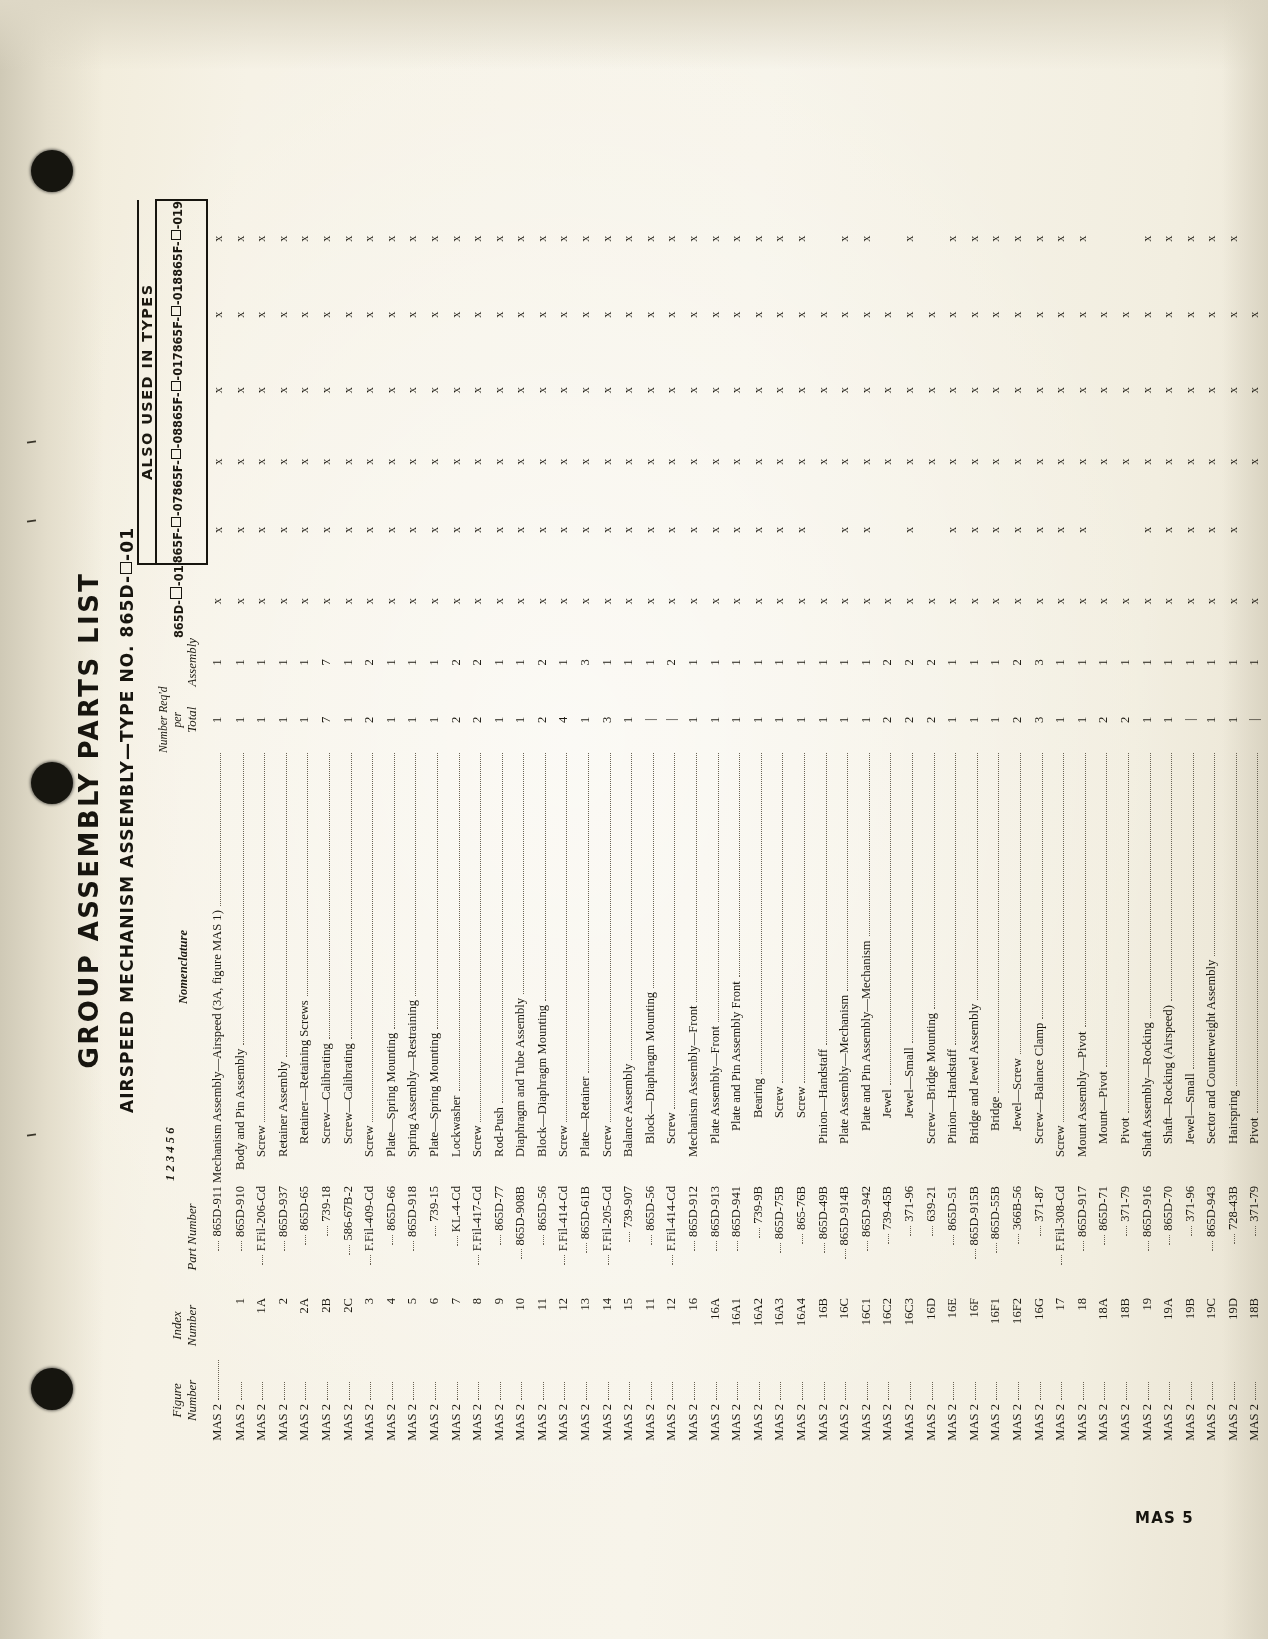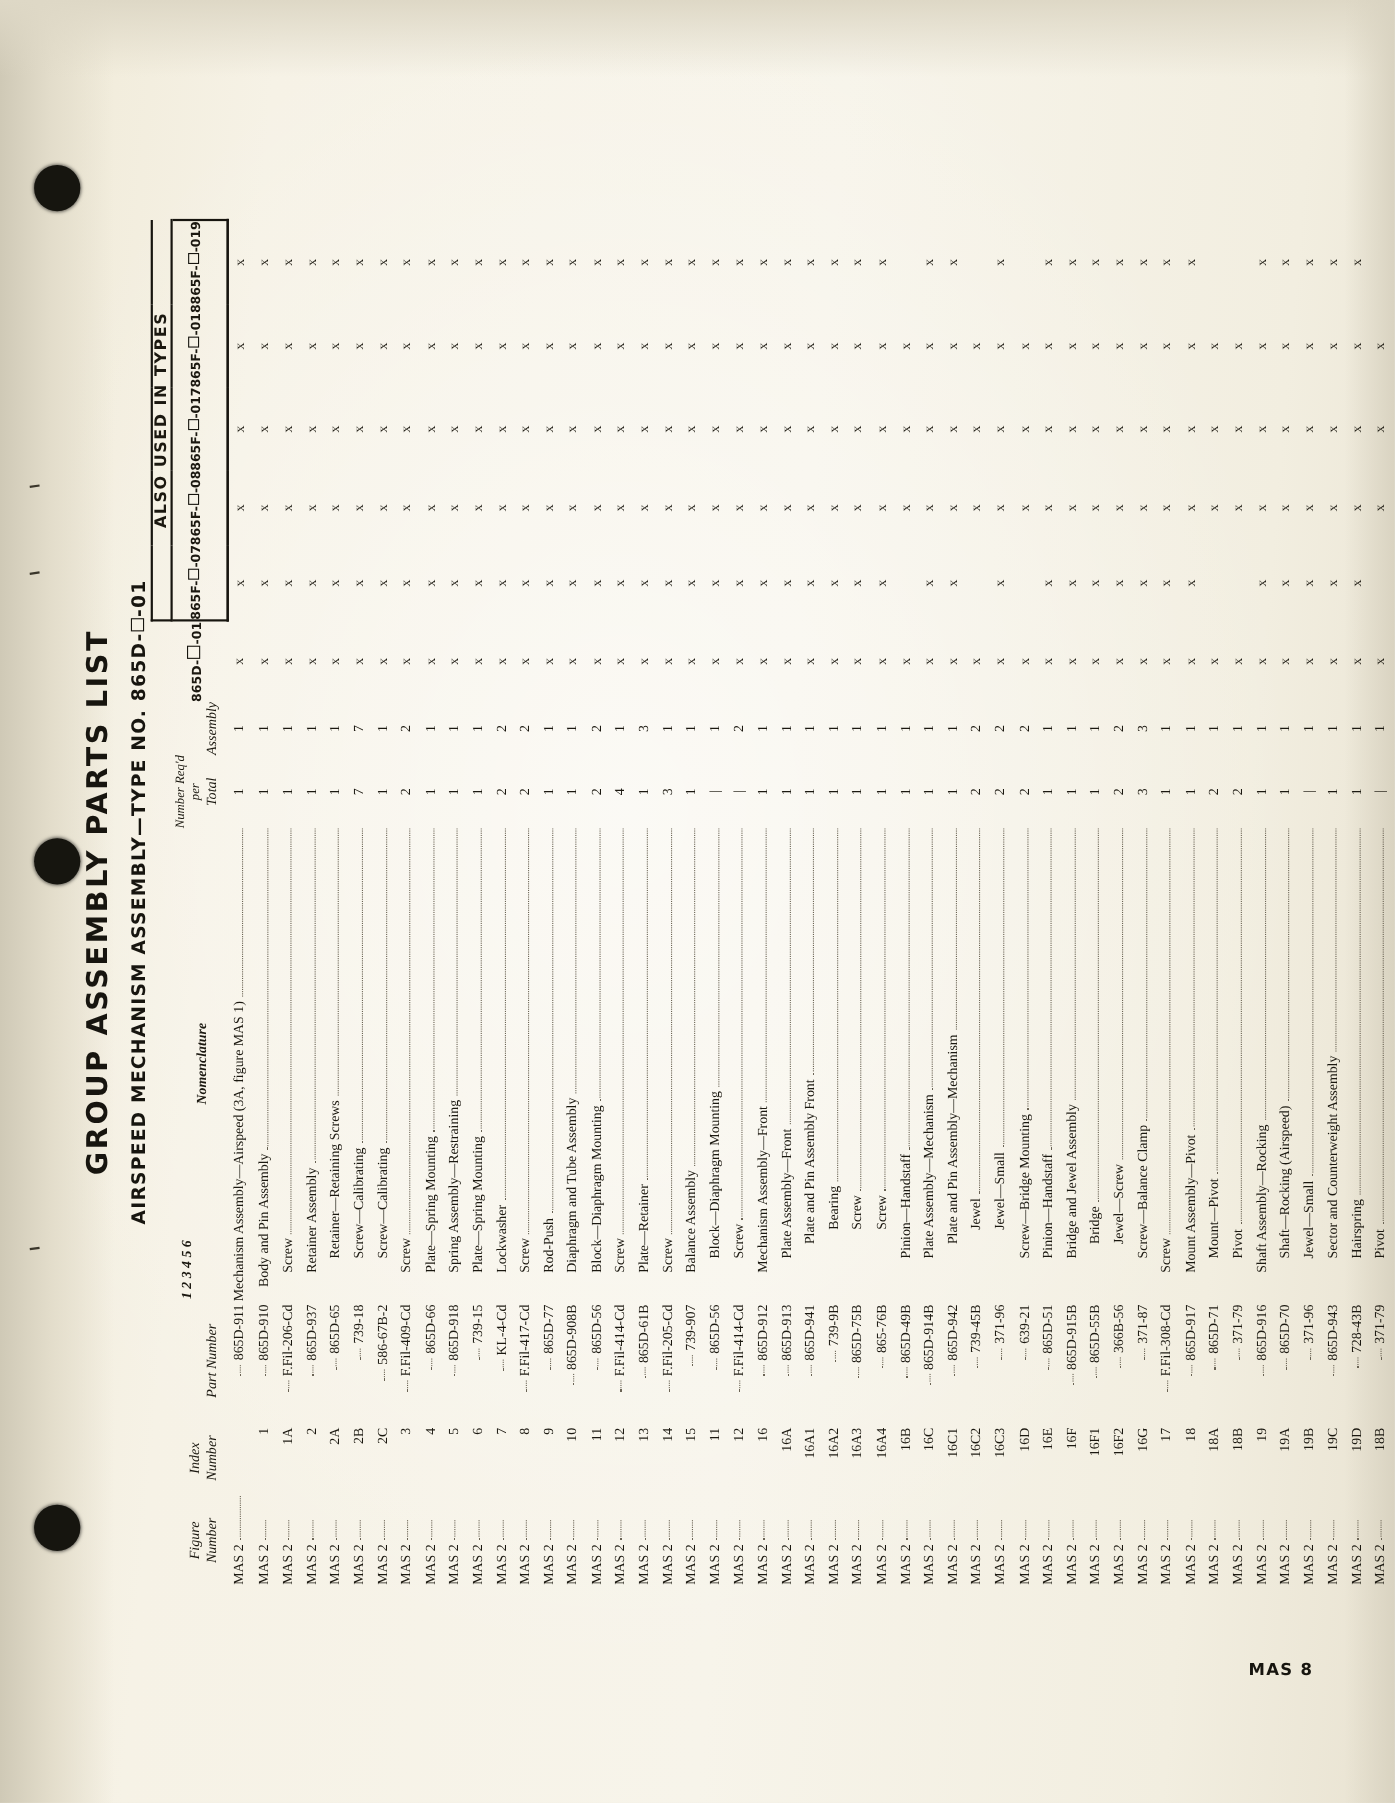--- a/index.html
+++ b/index.html
@@ -1234,14 +1234,14 @@
             <td class="c-x xmark">x</td>
             <td class="c-x xmark">x</td>
             <td class="c-x xmark">x</td>
             <td class="c-x xmark">x</td>
           </tr>
         </tbody>
     </table>
 
   </div>
 
-  <div id="pagenum">MAS 8</div>
+  <div id="pagenum">MAS 5</div>
 </div>
 
 </body></html>

